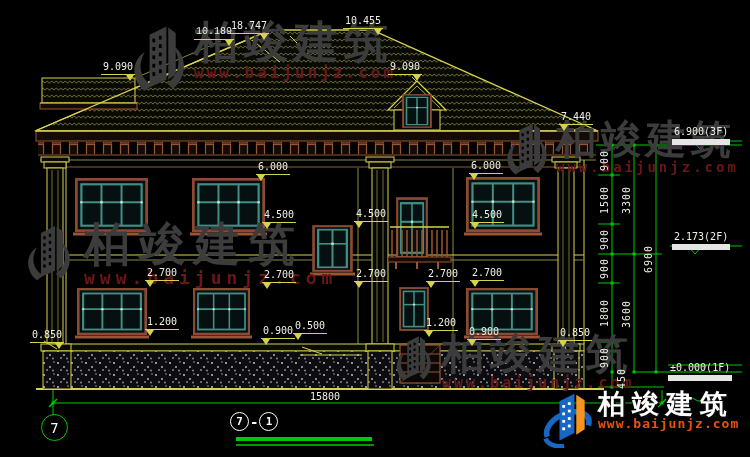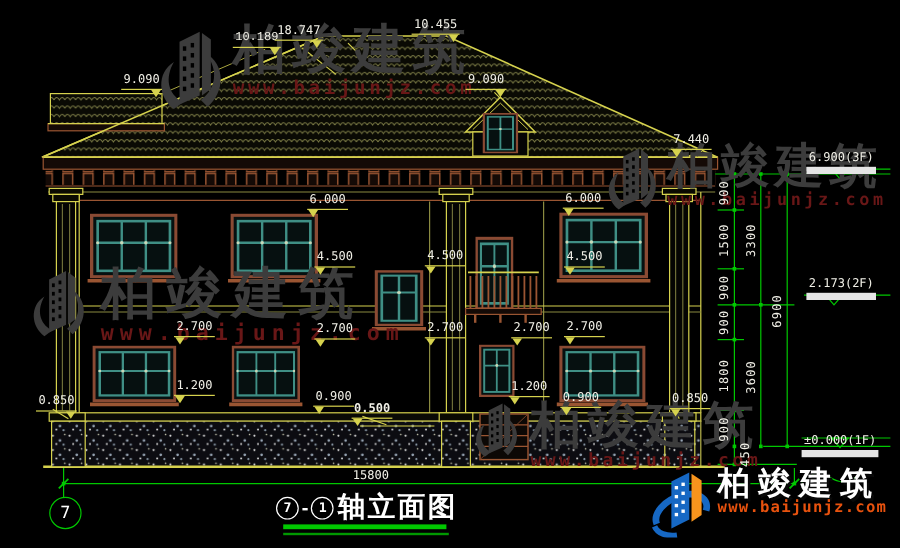--- a/index.html
+++ b/index.html
@@ -14,21 +14,21 @@
   .lev::after{content:"";position:absolute;bottom:-7px;left:1px;width:0;height:0;
        border-left:4px solid transparent;border-right:4px solid transparent;
        border-top:6px solid #d6d24e;}
   .lev.tri-r::after{left:auto;right:1px;}
   .lev.lev-g{border-bottom:6px solid #e5e5e5;text-align:right;}
   .lev.lev-g::after{content:none;}
 
   
   .vdim{position:absolute;color:#f0efe6;font:10px "DejaVu Sans Mono",monospace;
         writing-mode:vertical-rl;transform:rotate(180deg);z-index:4;letter-spacing:1px;}
-  .hdim{position:absolute;color:#f0efe6;font:10px "DejaVu Sans Mono",monospace;z-index:4;}
+  .hdim{position:absolute;color:#f0efe6;font:10px "DejaVu Sans Mono",monospace;z-index:4;margin-left:16px;}
 
   
   .wm{position:absolute;display:flex;align-items:flex-start;z-index:3;pointer-events:none;}
   .wm .wm-col{display:flex;flex-direction:column;}
   .wm .wm-brand{color:#3c3c3c;font-weight:bold;white-space:nowrap;line-height:.98;
         font-family:"DejaVu Sans","Liberation Sans",sans-serif;}
   .wm .wm-url{color:#691717;font-weight:bold;white-space:nowrap;
         font-family:"DejaVu Sans Mono",monospace;}
   .wm svg{flex:none}
 
@@ -350,21 +350,21 @@
   <span class="lev" style="left:262px;top:269px;">2.700</span>
   <span class="lev" style="left:354px;top:268px;">2.700</span>
   <span class="lev" style="left:426px;top:268px;">2.700</span>
   <span class="lev" style="left:470px;top:267px;">2.700</span>
   <span class="lev" style="left:145px;top:316px;">1.200</span>
   <span class="lev" style="left:424px;top:317px;">1.200</span>
   <span class="lev" style="left:261px;top:325px;">0.900</span>
   <span class="lev" style="left:467px;top:326px;">0.900</span>
   <span class="lev tri-r" style="left:30px;top:329px;">0.850</span>
   <span class="lev" style="left:558px;top:327px;">0.850</span>
-  <span class="lev" style="left:293px;top:335px;font-weight:bold;">0.500</span>
+  <span class="lev" style="left:293px;top:320px;">0.500</span>
 
   <span class="vdim" style="left:599px;top:150px;">900</span>
   <span class="vdim" style="left:599px;top:186px;">1500</span>
   <span class="vdim" style="left:599px;top:229px;">900</span>
   <span class="vdim" style="left:599px;top:258px;">900</span>
   <span class="vdim" style="left:599px;top:299px;">1800</span>
   <span class="vdim" style="left:599px;top:347px;">900</span>
   <span class="vdim" style="left:616px;top:368px;">450</span>
   <span class="vdim" style="left:621px;top:186px;">3300</span>
   <span class="vdim" style="left:621px;top:300px;">3600</span>
@@ -372,21 +372,20 @@
   <span class="hdim" style="left:294px;top:391px;">15800</span>
 
   <div class="bubble">
     <span>7</span>
   </div>
 
   <div class="title">
     <span class="circ">7</span>
     <span class="tsep">-</span>
     <span class="circ">1</span>
-    <span class="ttext">轴立面图</span>
   </div>
   <div class="t-underline"></div>
   <div class="t-underline2"></div>
 
   <div class="logo">
     <svg width="56" height="58" viewBox="0 0 60 62">
       <path d="M10 50 a24 15 -25 1 1 44 -12" fill="none" stroke="#1668c4" stroke-width="6"></path>
       <path d="M8 52 a26 17 -25 0 0 20 8" fill="none" stroke="#1668c4" stroke-width="5"></path>
       <polygon points="23,12 39,4 39,46 23,54" fill="#1668c4"></polygon>
       <polygon points="41,5 50,11 50,42 41,48" fill="#f7941d"></polygon>

